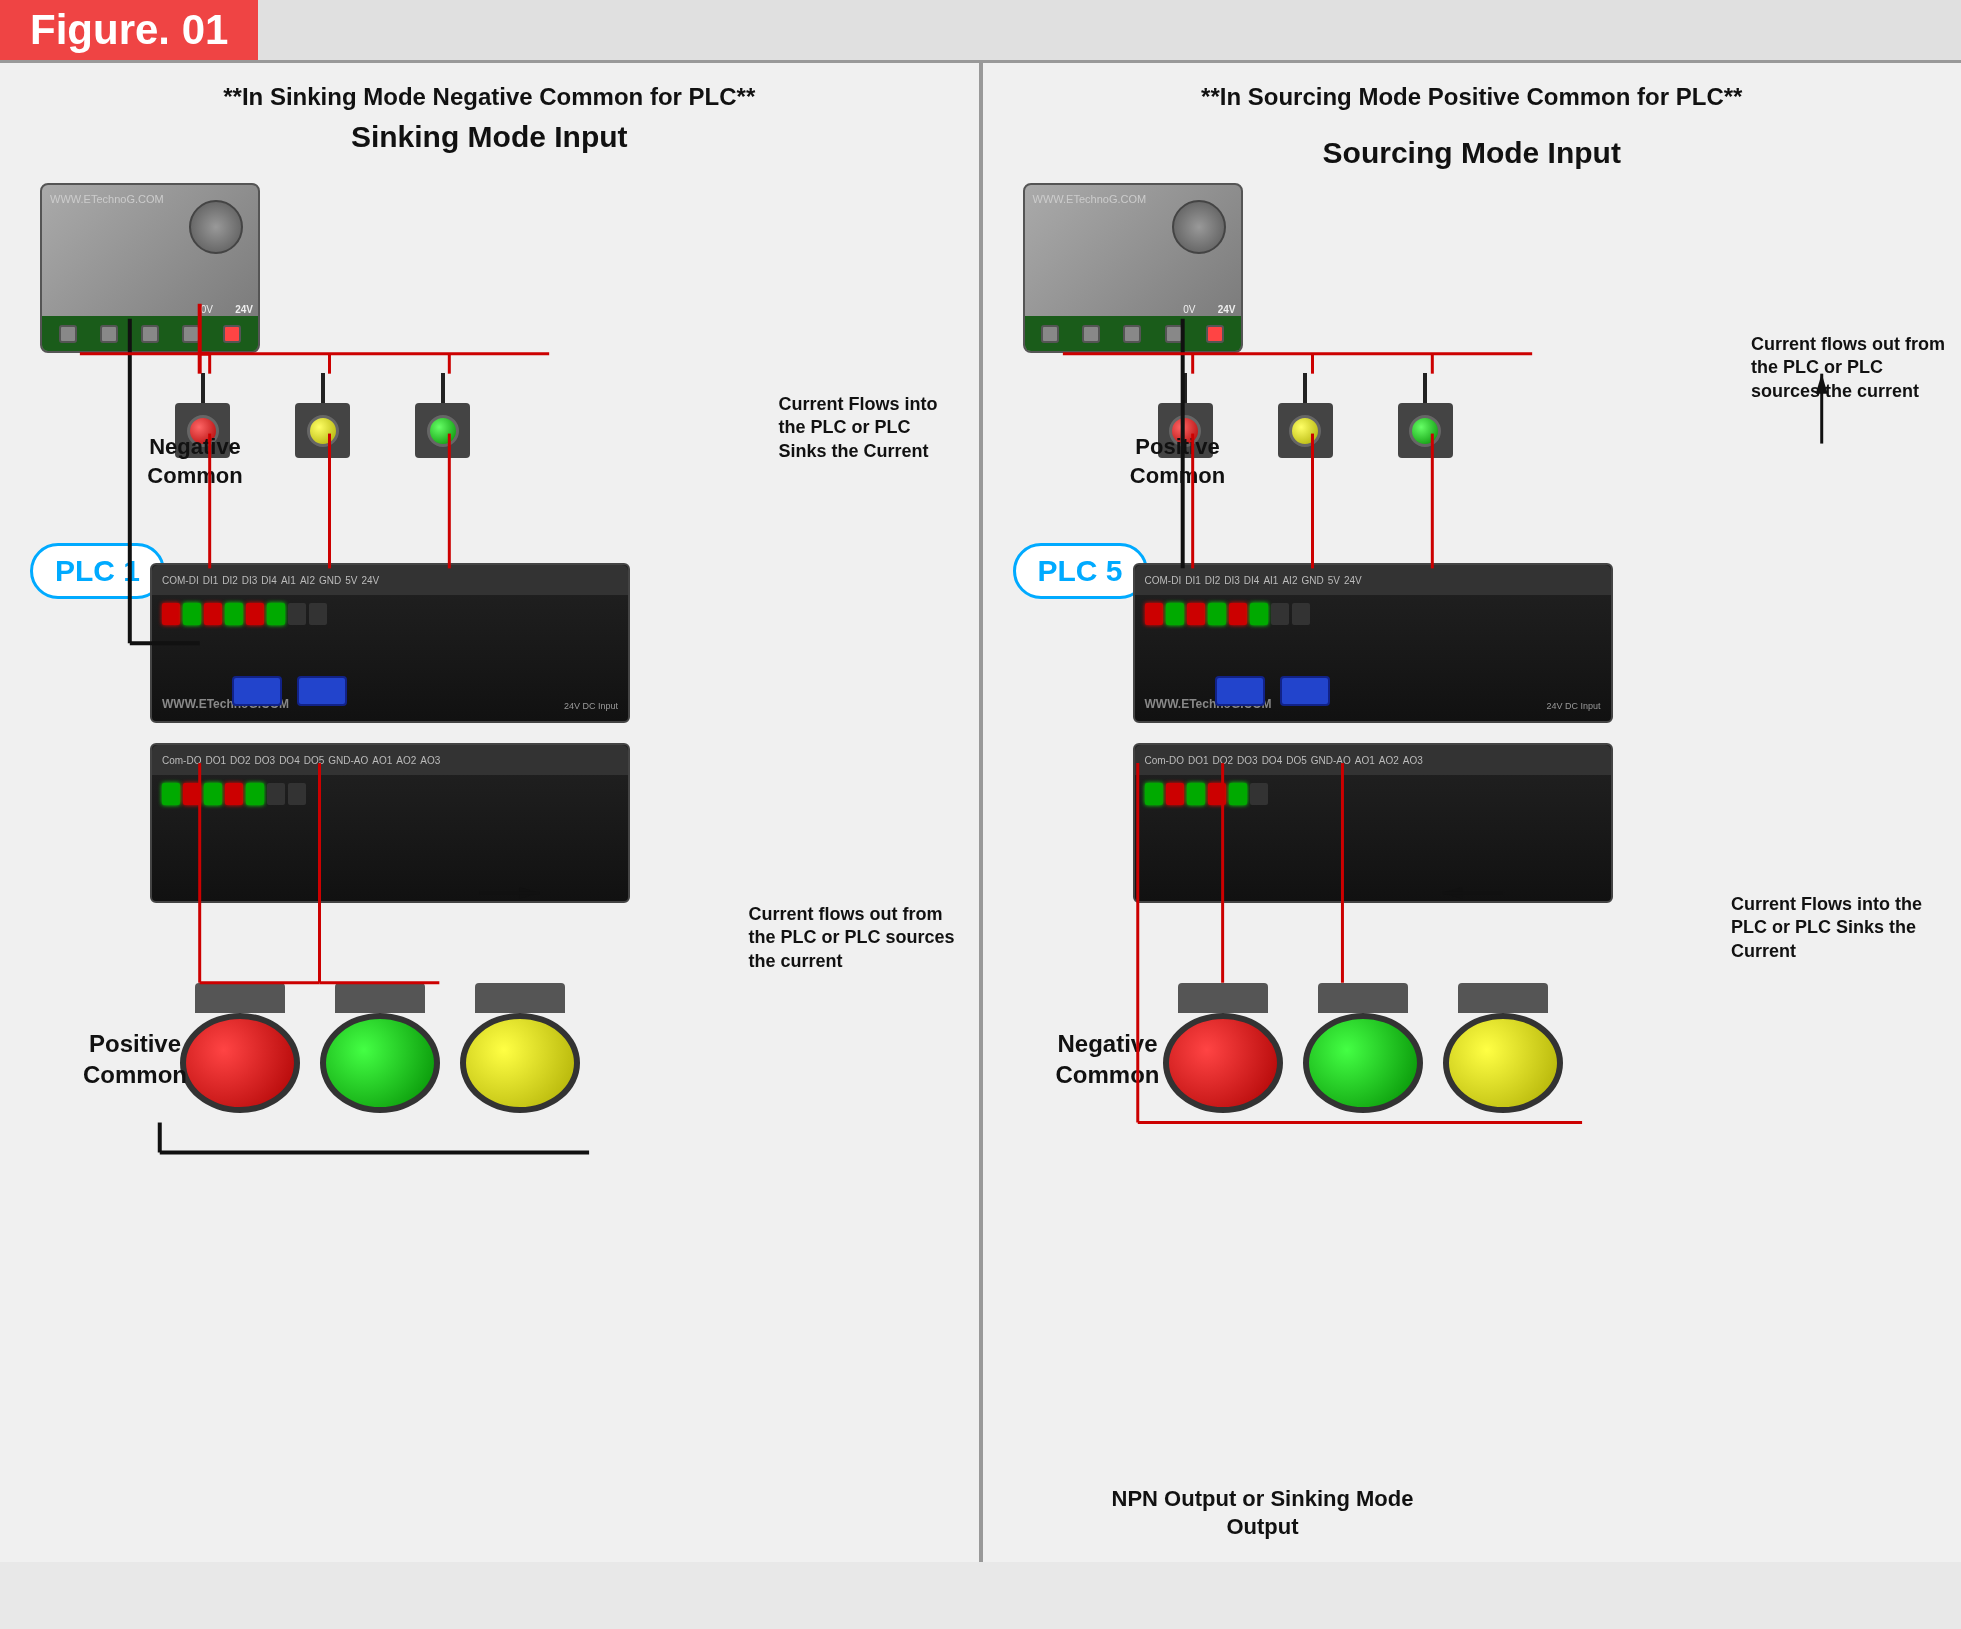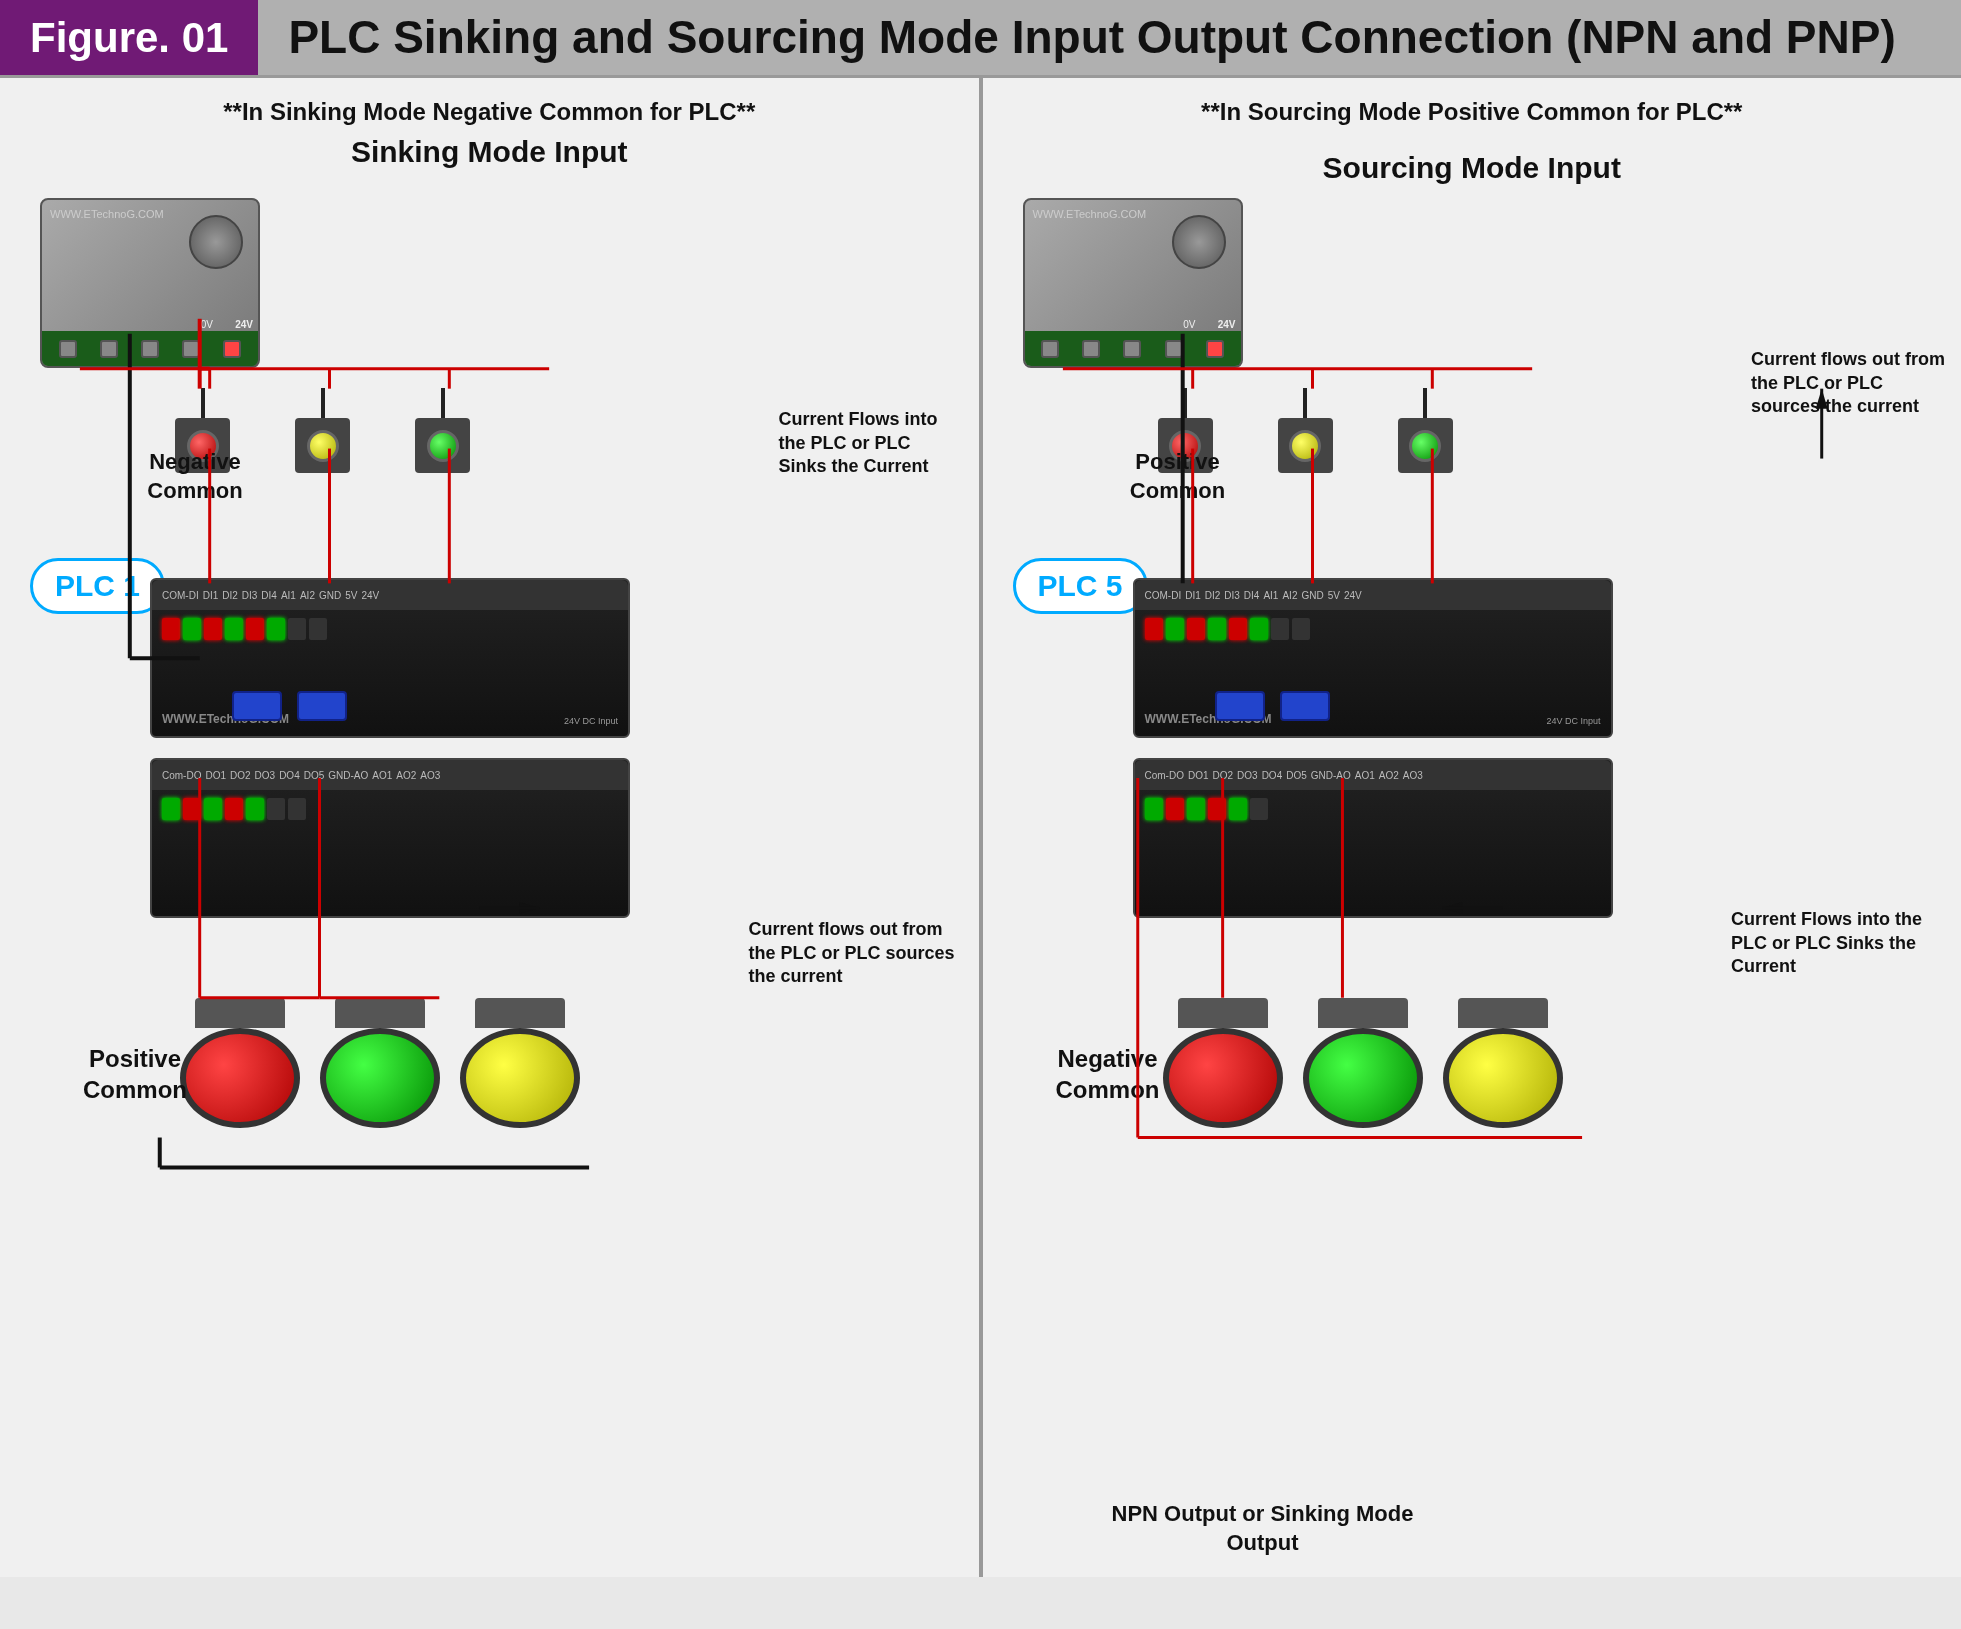--- a/index.html
+++ b/index.html
@@ -13,21 +13,21 @@
     }
 
     
     .header {
       display: flex;
       width: 100%;
       background: #e0e0e0;
       border-bottom: 3px solid #999;
     }
     .header-fig {
-      background: #701a75;
+      background: #ef4444;
       color: white;
       font-size: 42px;
       font-weight: bold;
       padding: 6px 30px;
       display: flex;
       align-items: center;
       min-width: 240px;
     }
     .header-title {
       background: #b0b0b0;
@@ -239,23 +239,20 @@
       height: 100%;
       pointer-events: none;
     }
   </style>
 </head>
 <body>
 
 <div class="header">
   <div class="header-fig">
     <span>Figure. 01</span>
-  </div>
-  <div class="header-title">
-    <span>PLC Sinking and Sourcing Mode Input Output Connection (NPN and PNP)</span>
   </div>
 </div>
 
 <div class="main">
 
   <div class="panel" style="position:relative;">
 
     <div class="section-note" style="margin-top:8px;">**In Sinking Mode Negative Common for PLC**</div>
 
     <div class="mode-title" style="margin-top:8px;">Sinking Mode Input</div>

